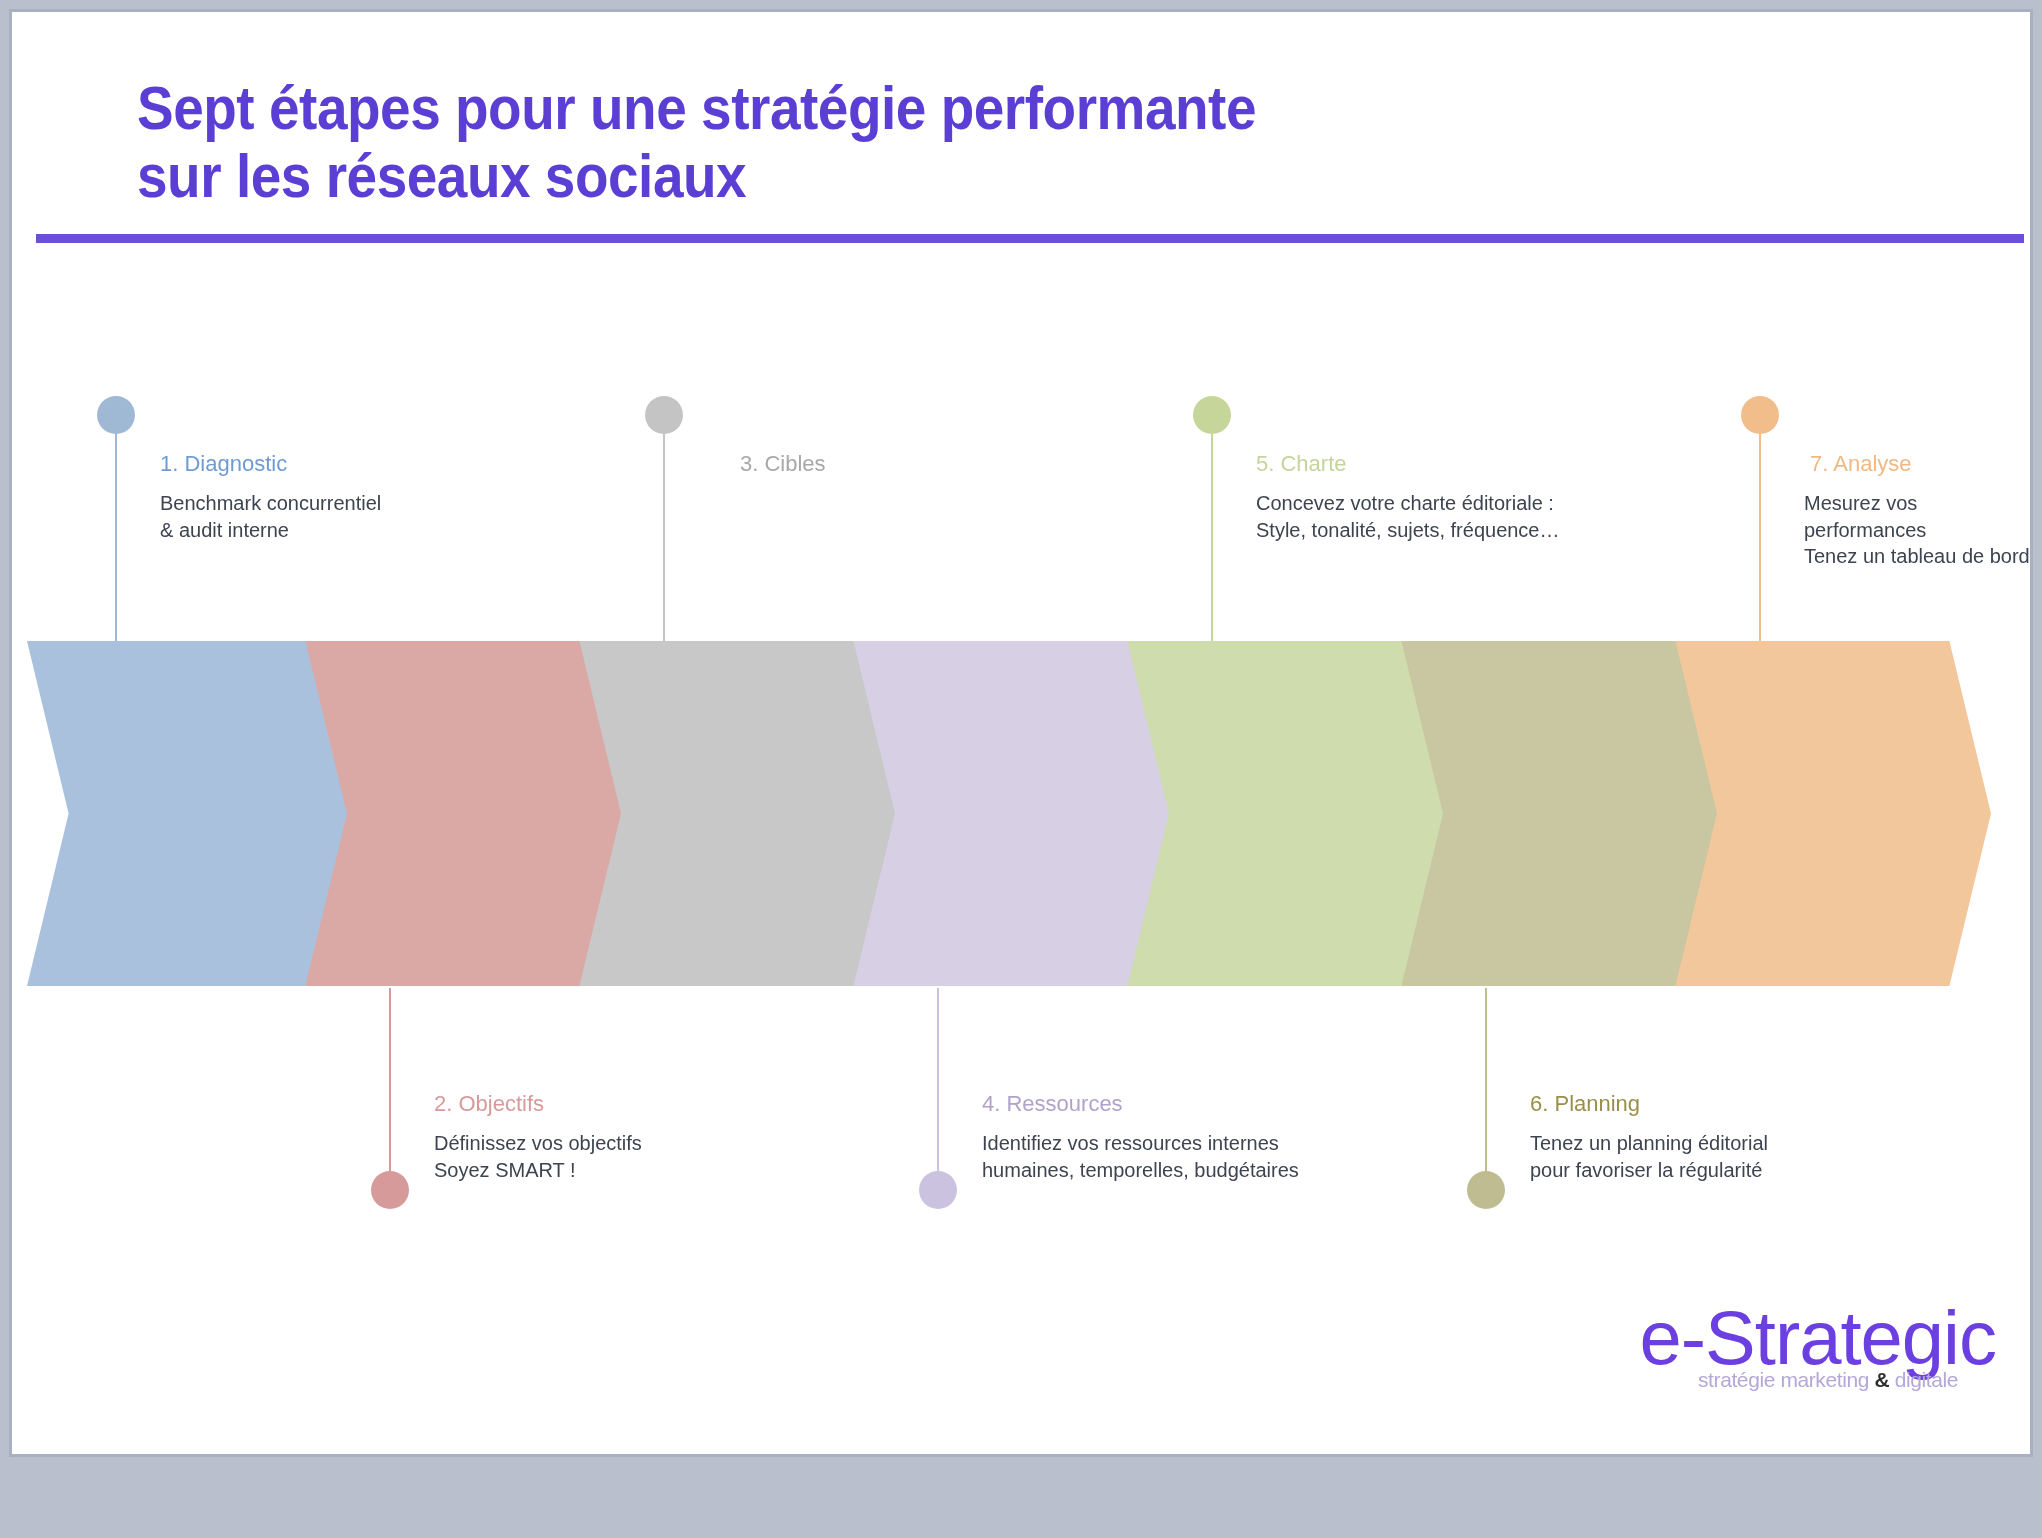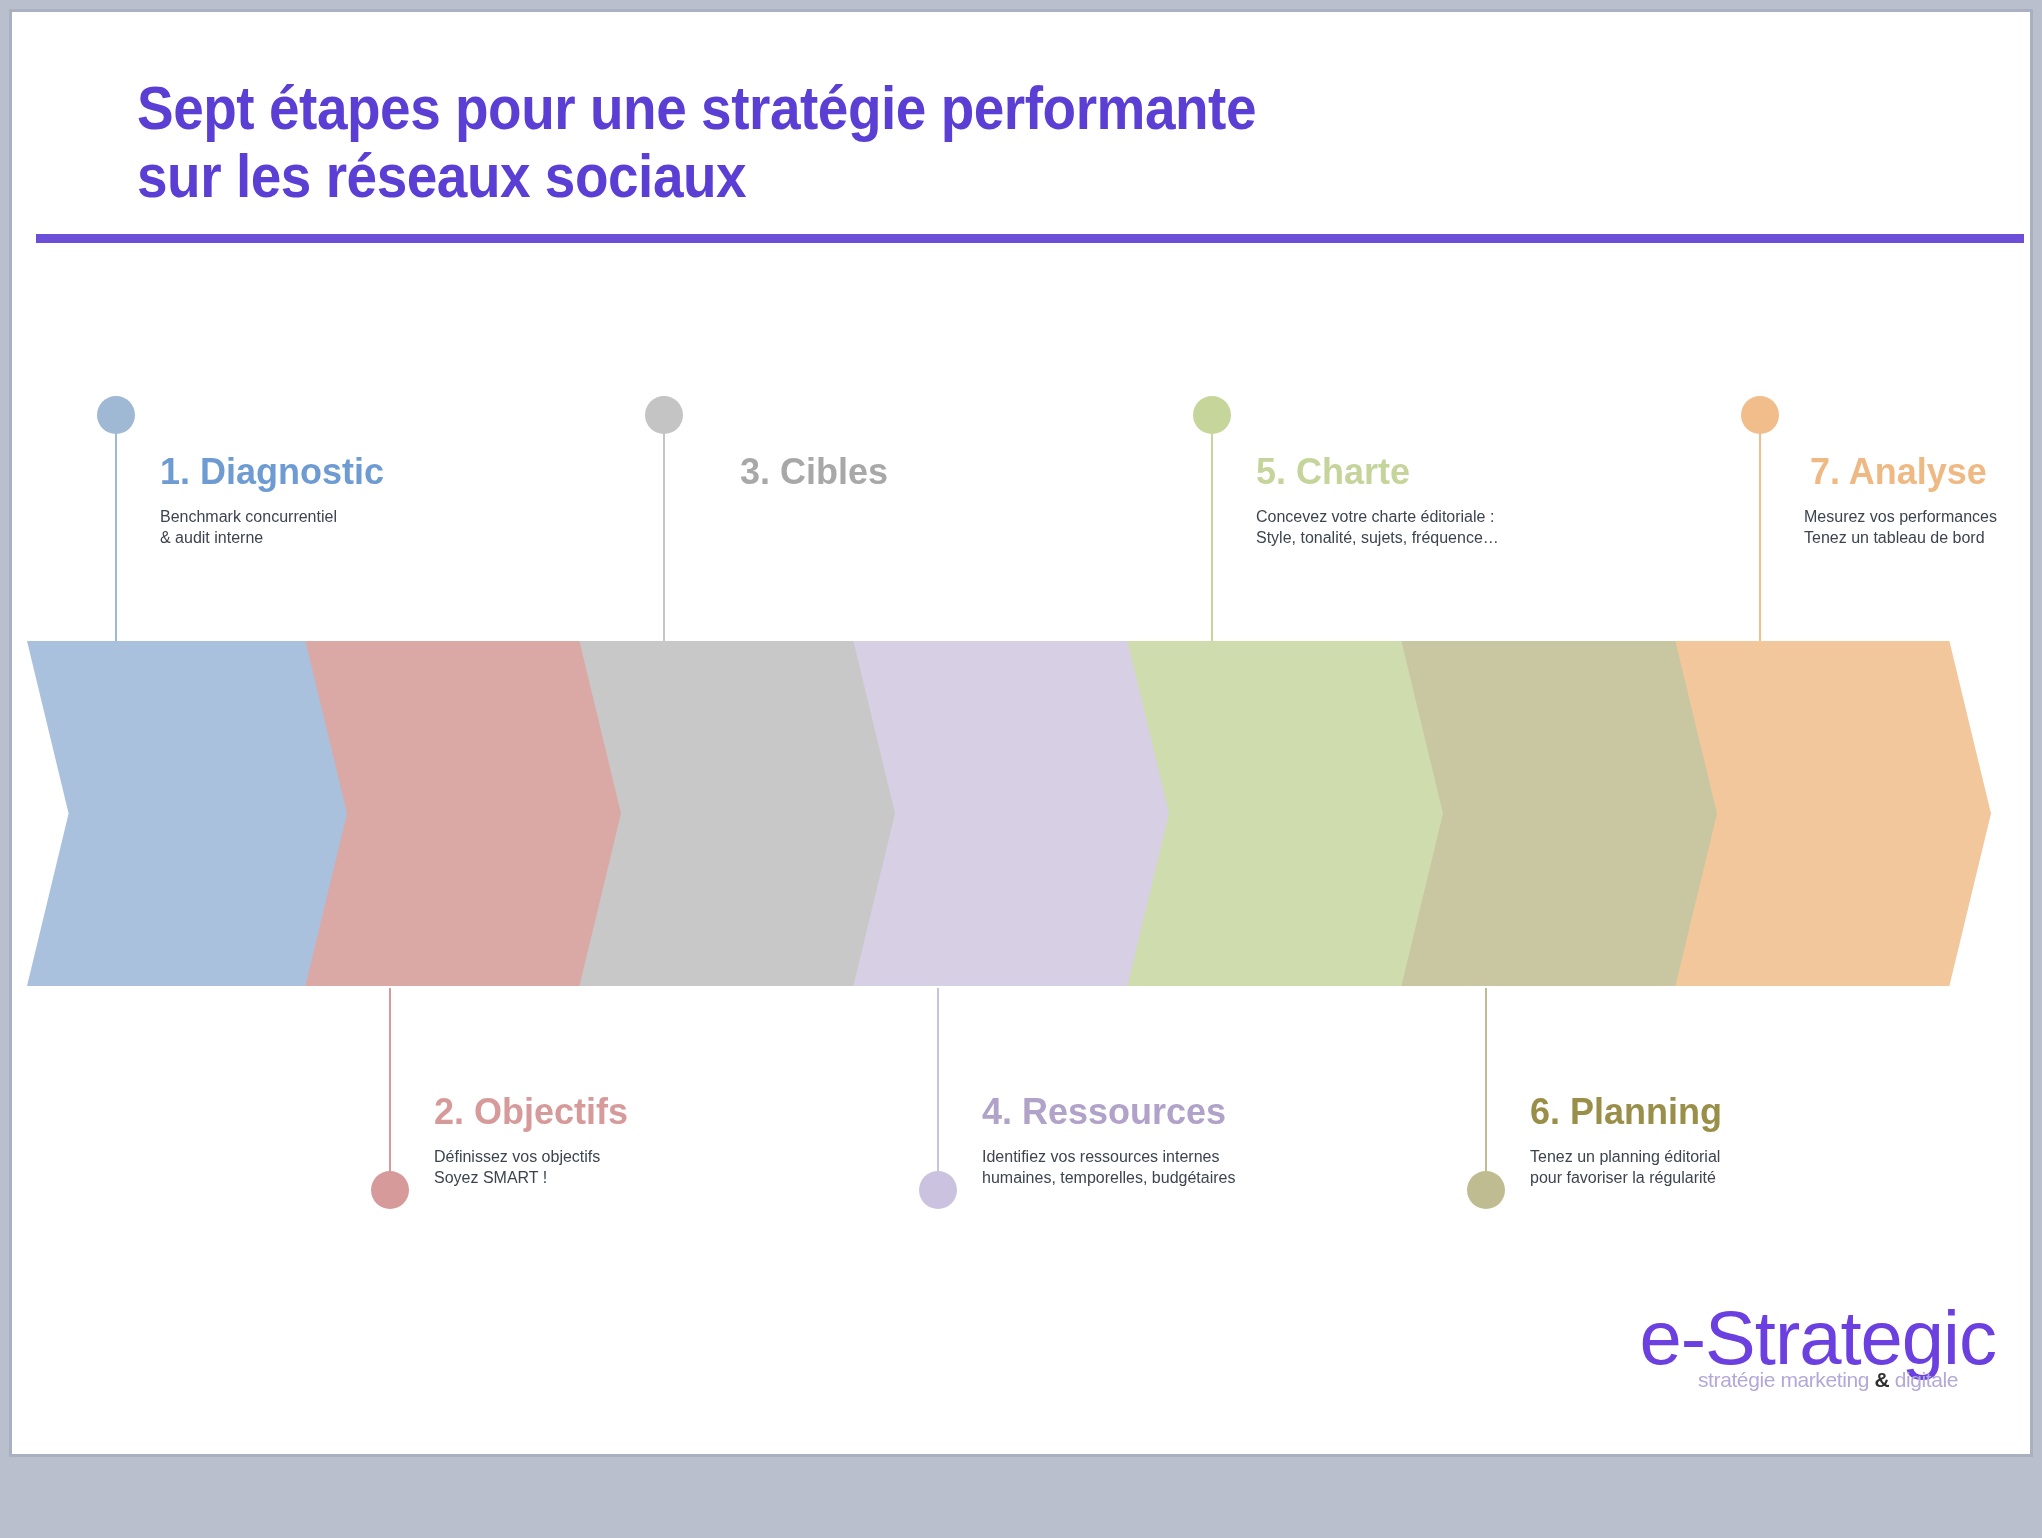--- a/index.html
+++ b/index.html
@@ -46,26 +46,26 @@
   .icon-circle{
     position:absolute; top:716px;
     width:148px; height:148px; border-radius:50%;
     background:#ffffff;
     display:flex; align-items:center; justify-content:center;
   }
   .icon-circle svg{ display:block; }
   
   .callout{ position:absolute; }
   .callout-title{
-    font-size:36px; font-weight:bold; line-height:1.1;
+    font-size:22px; font-weight:normal; line-height:1.1;
     white-space:nowrap;
   }
   .callout-desc{
     margin-top:14px;
-    font-size:16px; color:#3d4450; line-height:1.33;
+    font-size:20px; color:#3d4450; line-height:1.33;
     white-space:pre-line;
   }
   .marker-dot{
     position:absolute; width:38px; height:38px; border-radius:50%;
   }
   .marker-line{
     position:absolute; width:2px;
   }
   
   #logo{ position:absolute; right:34px; bottom:46px; width:400px; height:108px; }

